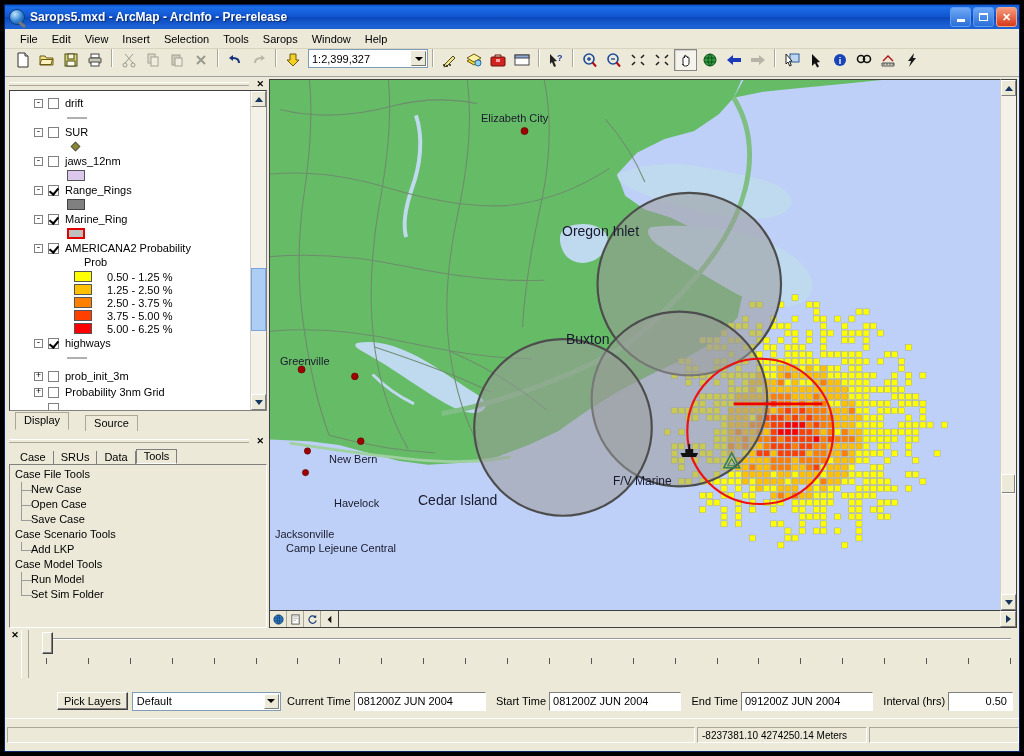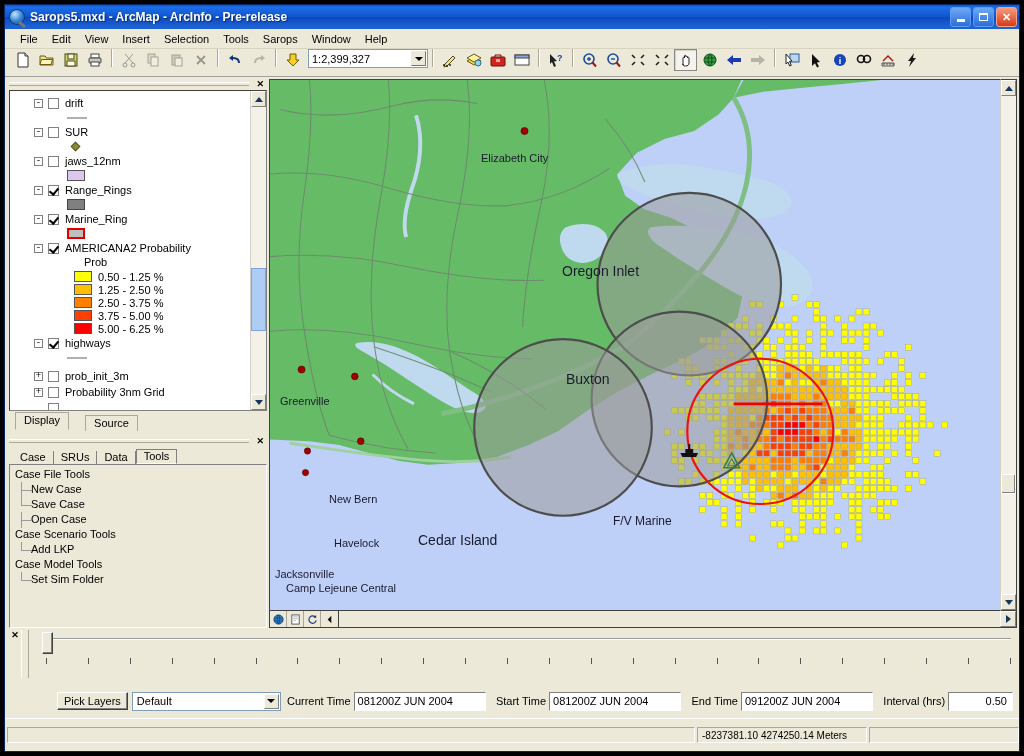--- a/index.html
+++ b/index.html
@@ -147,21 +147,21 @@
     width:11px;height:11px;border:1px solid #808080;background:#fff;
     margin-right:6px; position:relative; flex:none;
   }
   .lyr .cb.on:after{
     content:""; position:absolute; left:2px; top:0px;
     width:4px;height:7px;border:solid #000;border-width:0 2px 2px 0;
     transform:rotate(40deg);
   }
   .lyr .nm { white-space:nowrap; }
   .sym { height:13px; display:flex; align-items:center; padding-left:55px; font-size:11px;}
-  .sym.ind { padding-left:62px; }
+  .sym.ind { padding-left:62px;gap:9px; }
   .swatch { width:18px;height:11px;border:1px solid #555; margin-right:6px; flex:none;}
   .swatch.line { height:0; border:none; border-top:2px solid #b0b0b0; width:20px; }
   .swatch.dot { width:7px;height:7px;background:#8a8a2a;border:1px solid #555;transform:rotate(45deg); margin-left:5px;}
   .swatch.ringgray{ background:#808080; border-color:#444; }
   .swatch.ringred{ background:#bfbfbf; border:2px solid #e00000; }
   .probhdr{ padding-left:72px; font-size:11px; height:14px;}
   
   .vsb {
     width: 16px; background:#f1efe2; border-left:1px solid #d4d0c8;
     display:flex; flex-direction:column; flex:none;
@@ -684,25 +684,26 @@
         </div>
         <div class="tools-tabs">
           <span class="stab">Case</span>
           <span class="stab">SRUs</span>
           <span class="stab">Data</span>
           <span class="stab active">Tools</span>
         </div>
         <div class="tools-body">
           <div class="tr-root">Case File Tools</div>
           <div class="tr-child mid">New Case</div>
+          <div class="tr-child mid">Open Case</div>
           <div class="tr-child">Save Case</div>
-          <div class="tr-child mid">Open Case</div>
           <div class="tr-root">Case Scenario Tools</div>
           <div class="tr-child">Add LKP</div>
           <div class="tr-root">Case Model Tools</div>
+          <div class="tr-child mid">Run Model</div>
           <div class="tr-child">Set Sim Folder</div>
         </div>
       </div>
     </div>
 
     <div class="mapwrap">
       <div class="maparea">
         <div class="mapcanvas">
           <div class="mapsvgholder">
             <svg viewBox="0 0 740 540" preserveAspectRatio="none">
@@ -1474,21 +1475,21 @@
                 </g>
 
                 <g transform="translate(468,389)">
                   <path d="M0,-9 L8,6 L-8,6 Z" fill="none" stroke="#2e7d5e" stroke-width="1.6"></path>
                   <path d="M0,-3 L4,4 L-4,4 Z" fill="none" stroke="#2e7d5e" stroke-width="1.1"></path>
                 </g>
               </g>
             </svg>
           </div>
 
-          <div class="maplabels" style="position:absolute;inset:0;pointer-events:none;font-size:11px;color:#1a1a2e;margin-top:40px;">
+          <div class="maplabels" style="position:absolute;inset:0;pointer-events:none;font-size:11px;color:#1a1a2e;">
             <span style="position:absolute;left:211px;top:32px;white-space:nowrap">Elizabeth City</span>
             <span style="position:absolute;left:10px;top:275px;white-space:nowrap">Greenville</span>
             <span style="position:absolute;left:59px;top:373px;white-space:nowrap">New Bern</span>
             <span style="position:absolute;left:64px;top:417px;white-space:nowrap">Havelock</span>
             <span style="position:absolute;left:5px;top:448px;white-space:nowrap">Jacksonville</span>
             <span style="position:absolute;left:16px;top:462px;white-space:nowrap">Camp Lejeune Central</span>
 
             <span style="position:absolute;left:292px;top:143px;font-size:14px;white-space:nowrap">Oregon Inlet</span>
             <span style="position:absolute;left:296px;top:251px;font-size:14px;white-space:nowrap">Buxton</span>
             <span style="position:absolute;left:148px;top:412px;font-size:14px;white-space:nowrap">Cedar Island</span>

